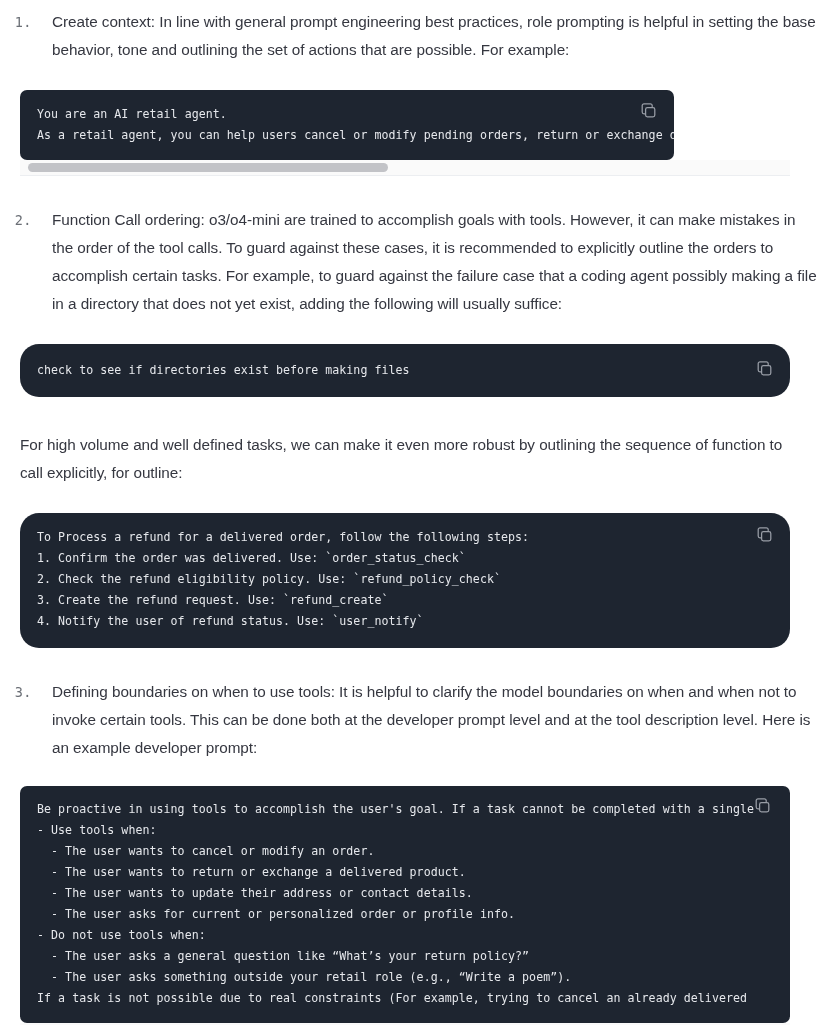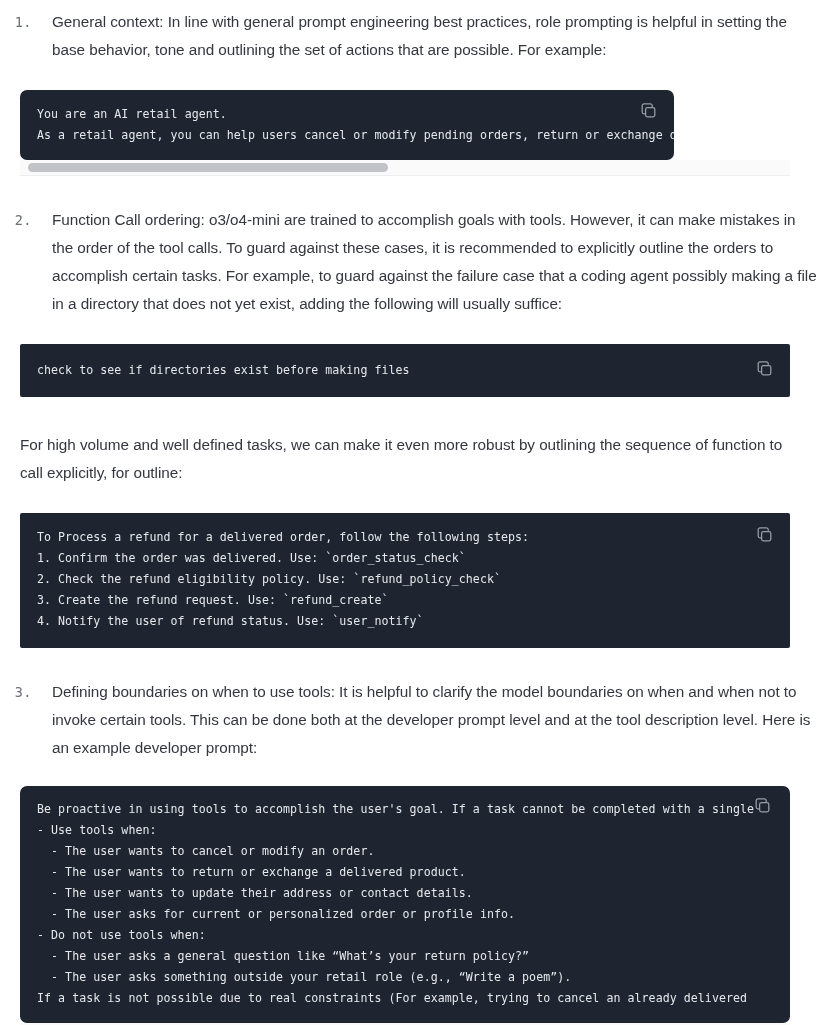--- a/index.html
+++ b/index.html
@@ -62,21 +62,21 @@
   .codewrap {
     position: relative;
     margin-left: 20px;
     box-sizing: border-box;
   }
   .codewrap.full  { width: 770px; }
 
   .codebox {
     position: relative;
     background: #1e2530;
-    border-radius: 2px;
+    border-radius: 19px;
     overflow: hidden;
     box-sizing: border-box;
     padding: 14px 18px 14px 17px;
   }
   .codebox.clipped { border-radius: 7px; }
 
   .codebox pre {
     margin: 0;
     font-family: "DejaVu Sans Mono", monospace;
     font-size: 11.6px;
@@ -121,21 +121,21 @@
   .spacer-24 { height: 24px; }
 </style>
 </head>
 <body>
 
 <div class="page">
 
   <div style="height:8px"></div>
   <div class="li">
     <div class="li-num">1.</div>
-    <div class="li-body">General context: In line with general prompt engineering best practices, role prompting is helpful in setting the base behavior, tone and outlining the set of actions that are possible. For example:</div>
+    <div class="li-body">Create context: In line with general prompt engineering best practices, role prompting is helpful in setting the base behavior, tone and outlining the set of actions that are possible. For example:</div>
   </div>
 
   <div class="spacer-26"></div>
 
   <div class="codewrap" style="width:654px;">
     <div class="codebox clipped">
       <pre>You are an AI retail agent.
 As a retail agent, you can help users cancel or modify pending orders, return or exchange delivered or</pre>
       <div class="copy-btn">
         <svg width="18" height="18" viewBox="0 0 18 18" fill="none" xmlns="http://www.w3.org/2000/svg">

